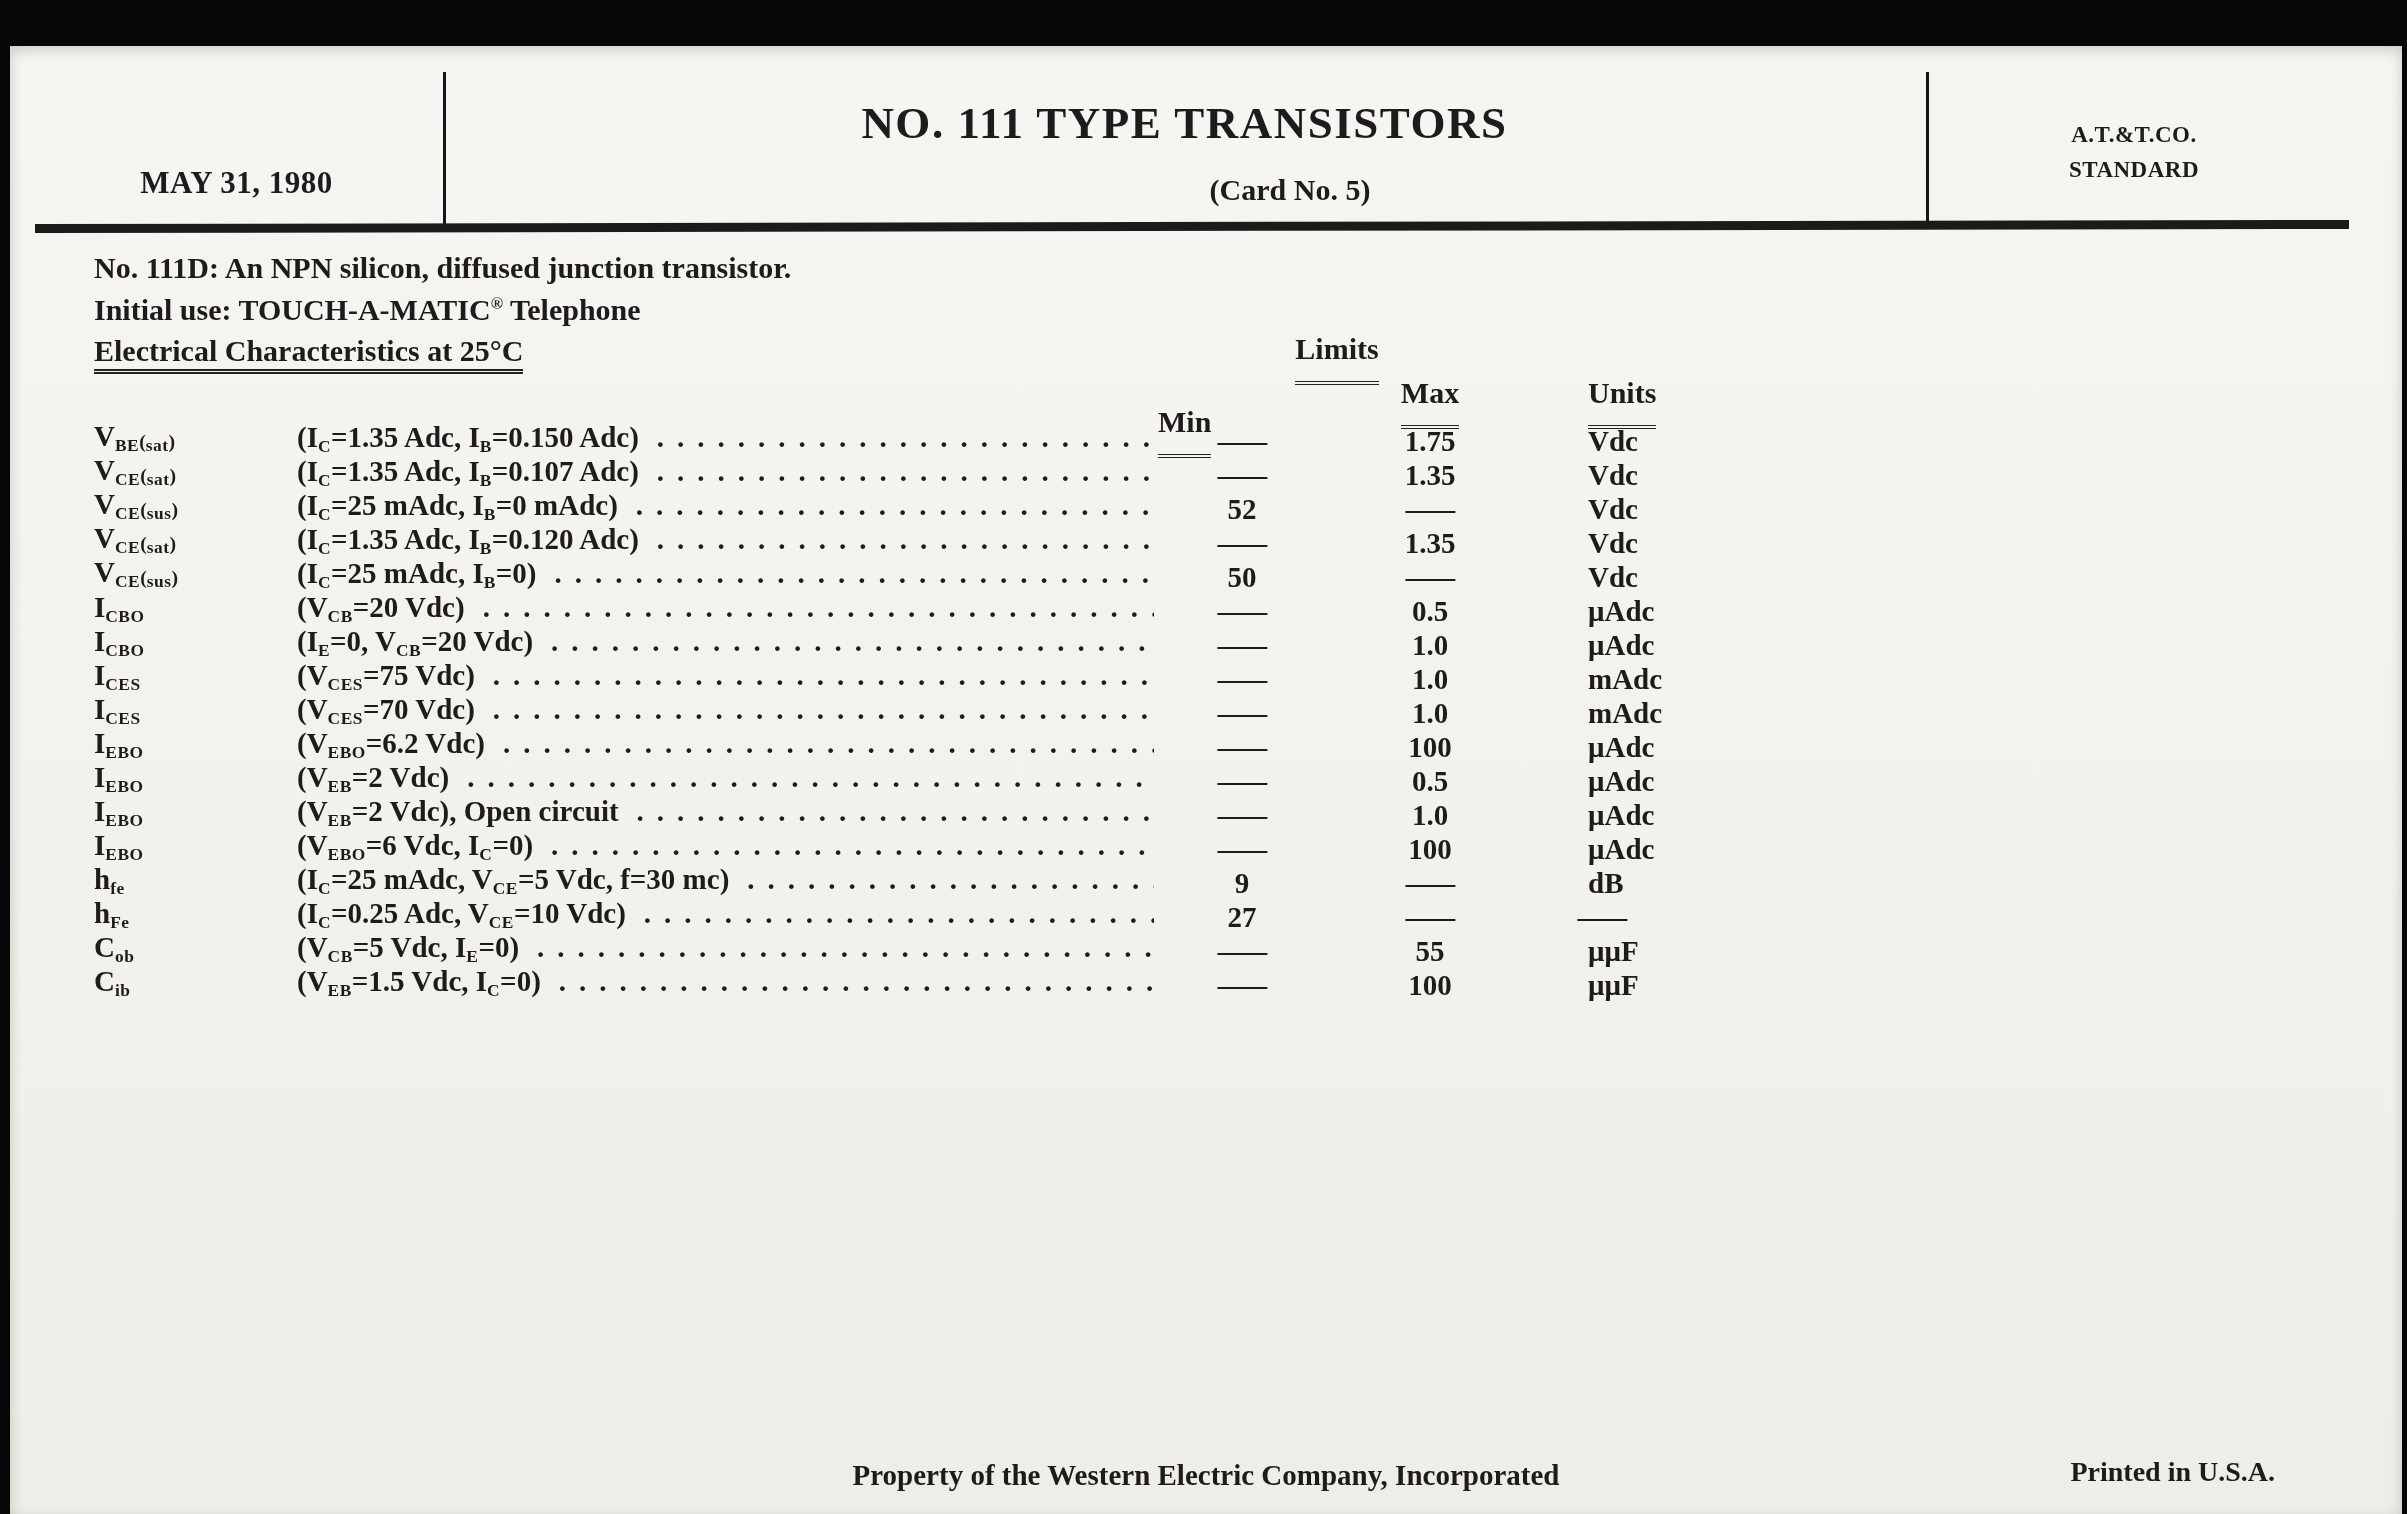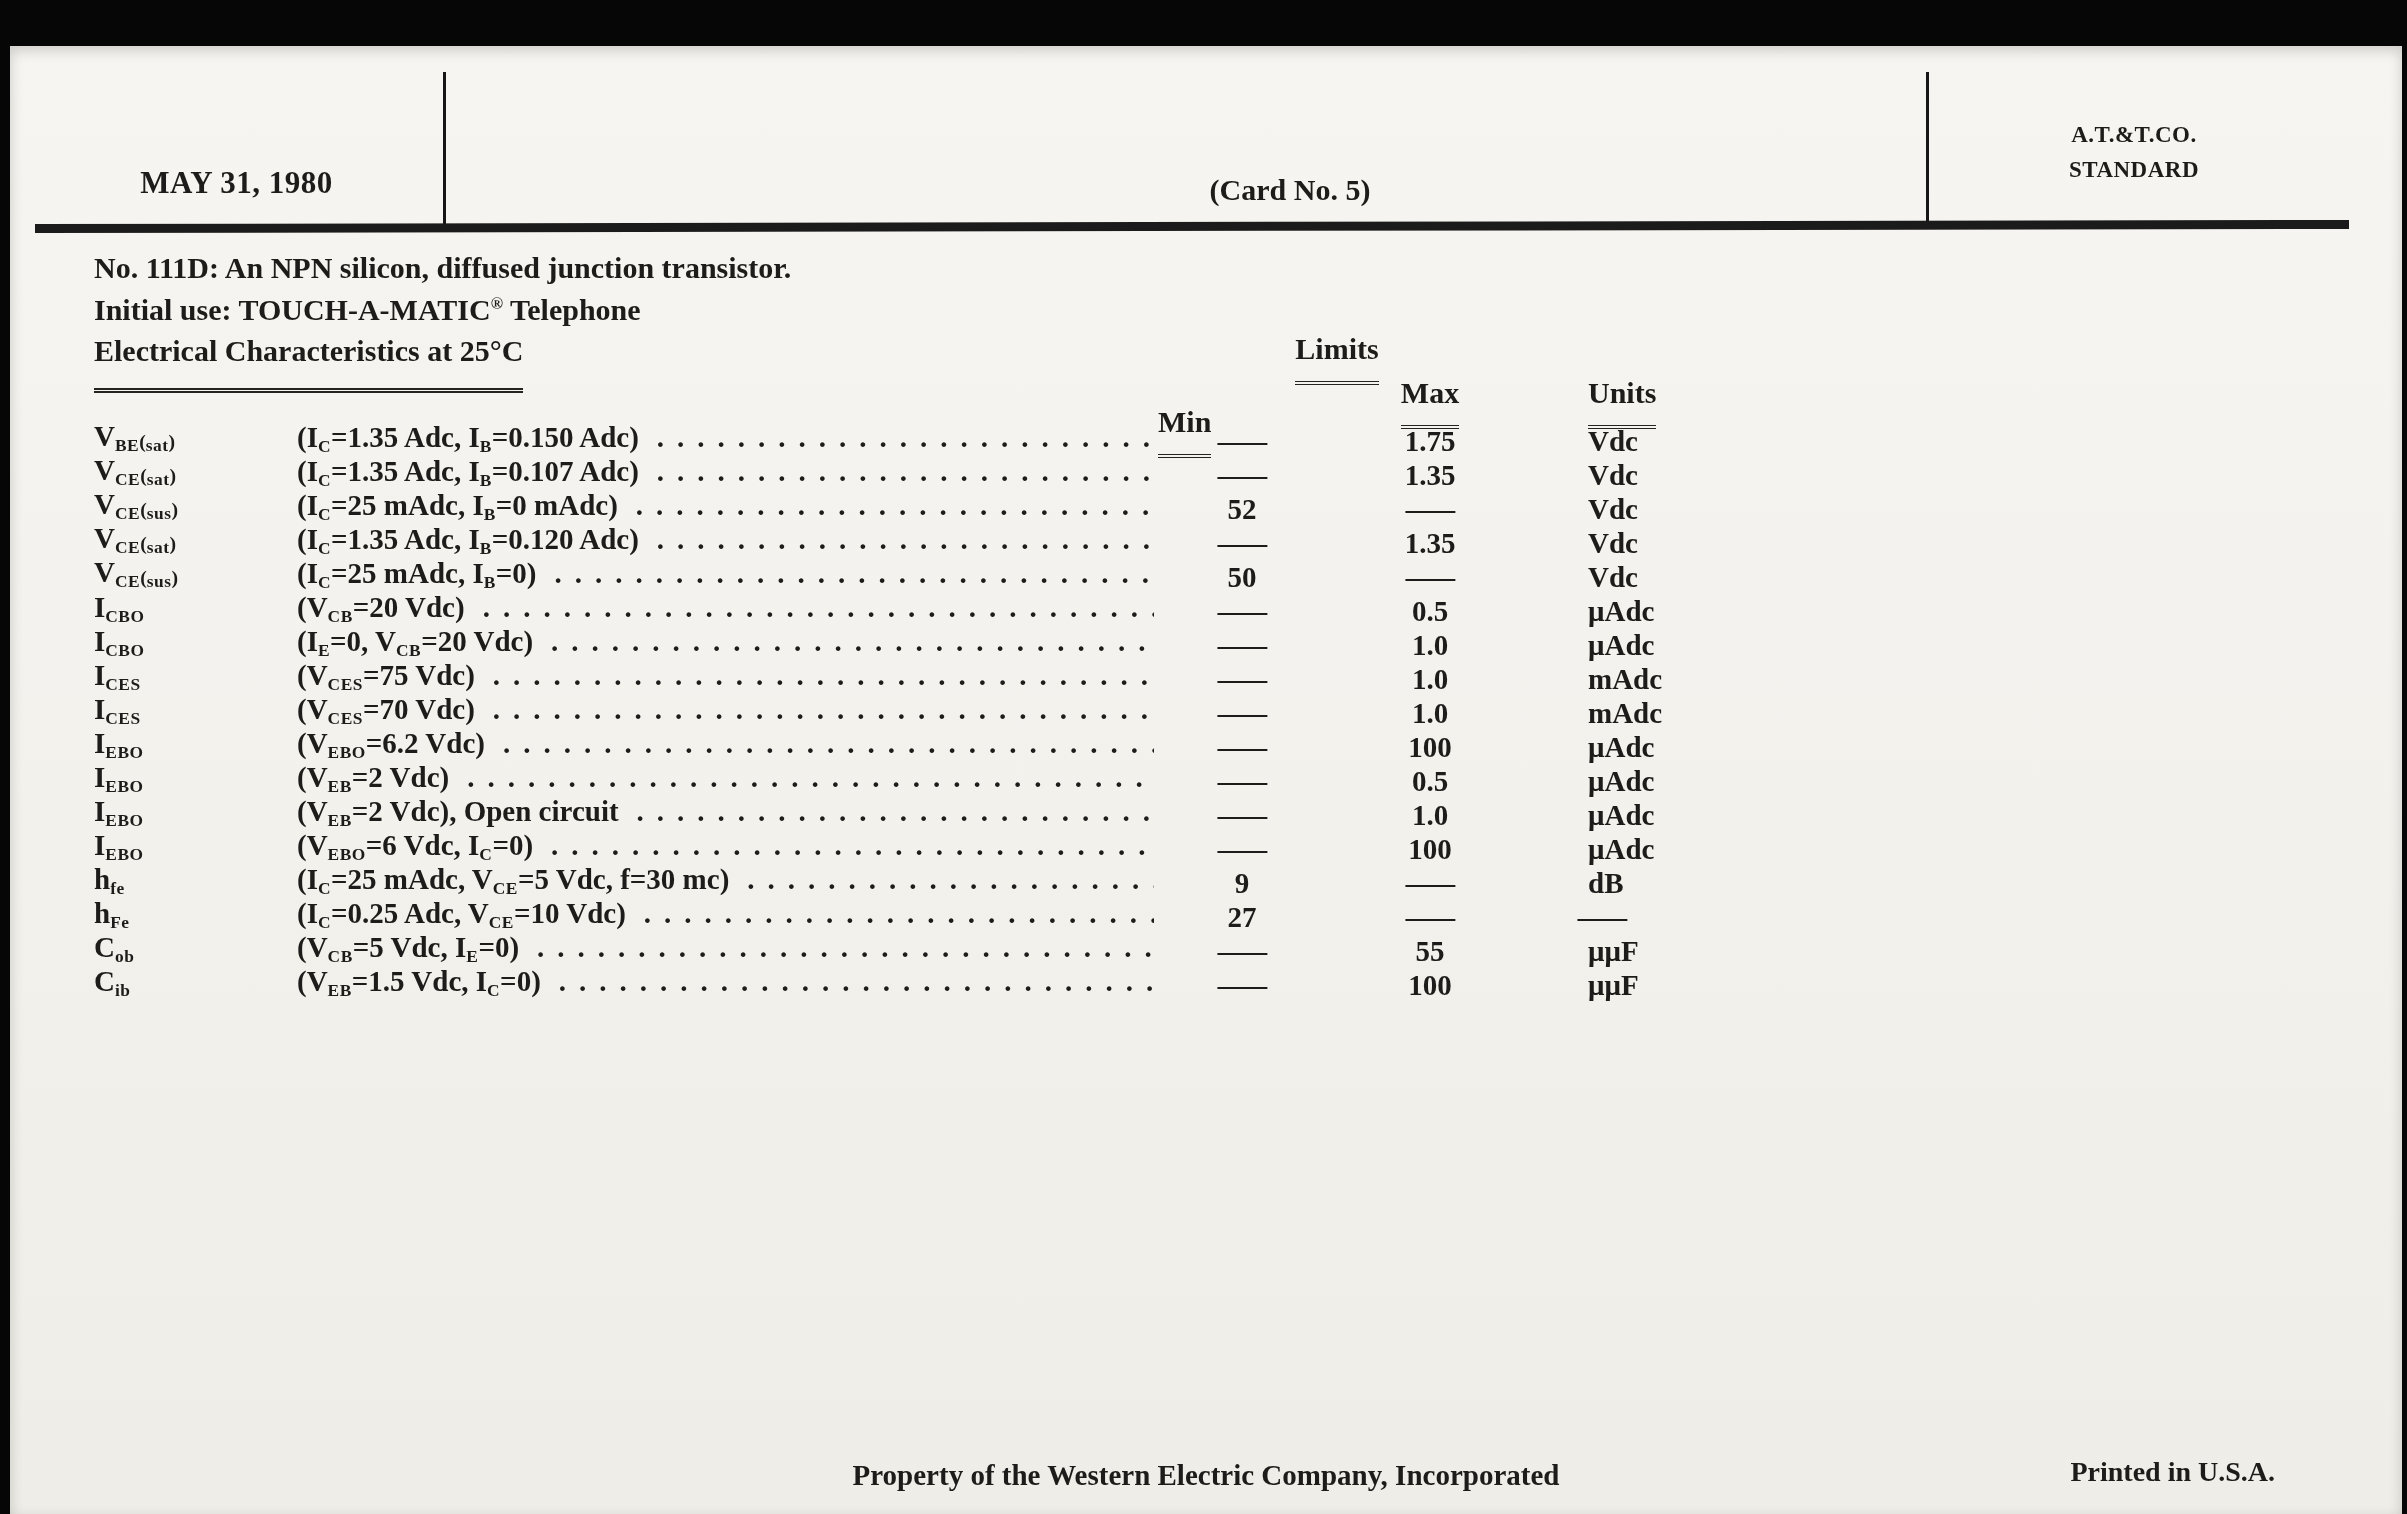--- a/index.html
+++ b/index.html
@@ -17,21 +17,21 @@
              font-size:45px;font-weight:700;letter-spacing:1.5px;}
   .hdr-sub{position:absolute;left:433px;top:127px;width:1694px;text-align:center;
            font-size:30px;font-weight:700;}
   .hdr-std{position:absolute;left:1916px;top:71px;width:416px;text-align:center;
            font-size:23px;font-weight:700;line-height:35px;letter-spacing:0.5px;}
   .hrule{position:absolute;left:25px;top:176px;width:2314px;height:9px;background:#1b1b1b;
          transform:rotate(-0.1deg);}
   
   .desc{position:absolute;left:84px;font-size:30px;font-weight:700;white-space:nowrap;}
   .d1{top:205px;} .d2{top:247px;} .d3{top:288px;}
-  .uline-big{display:inline-block;border-bottom:5px double #25231f;padding-bottom:20px;}
+  .uline-big{display:inline-block;border-bottom:5px double #25231f;padding-bottom:1px;}
   .reg{font-size:0.55em;vertical-align:0.65em;}
   
   .limits{position:absolute;left:1139px;top:286px;width:376px;text-align:center;
           font-size:30px;font-weight:700;}
   .uline{display:inline-block;border-bottom:4px double #25231f;padding-bottom:15px;}
   .colheads{position:absolute;left:84px;top:330px;display:flex;font-size:30px;font-weight:700;}
   .ch-spacer{width:1064px;flex:none;}
   .ch-min{width:168px;flex:none;text-align:left;margin-top:29px;}
   .ch-max{width:208px;flex:none;text-align:center;}
   .ch-units{width:297px;flex:none;padding-left:54px;box-sizing:border-box;}
@@ -56,20 +56,21 @@
   .foot-r{position:absolute;right:127px;top:1410px;font-size:28px;font-weight:700;}
 </style>
 </head>
 <body>
 
 <div class="stage">
   <div class="card">
 
     <div class="hdr-date">MAY 31, 1980</div>
     <div class="vline l"></div>
+    <div class="hdr-title">NO. 111 TYPE TRANSISTORS</div>
     <div class="hdr-sub">(Card No. 5)</div>
     <div class="vline r"></div>
     <div class="hdr-std">
       <div>A.T.&amp;T.CO.</div>
       <div>STANDARD</div>
     </div>
     <div class="hrule"></div>
 
     <div class="desc d1">No. 111D: An NPN silicon, diffused junction transistor.</div>
     <div class="desc d2"><span>Initial use: TOUCH-A-MATIC</span><span class="reg">®</span><span> Telephone</span></div>

